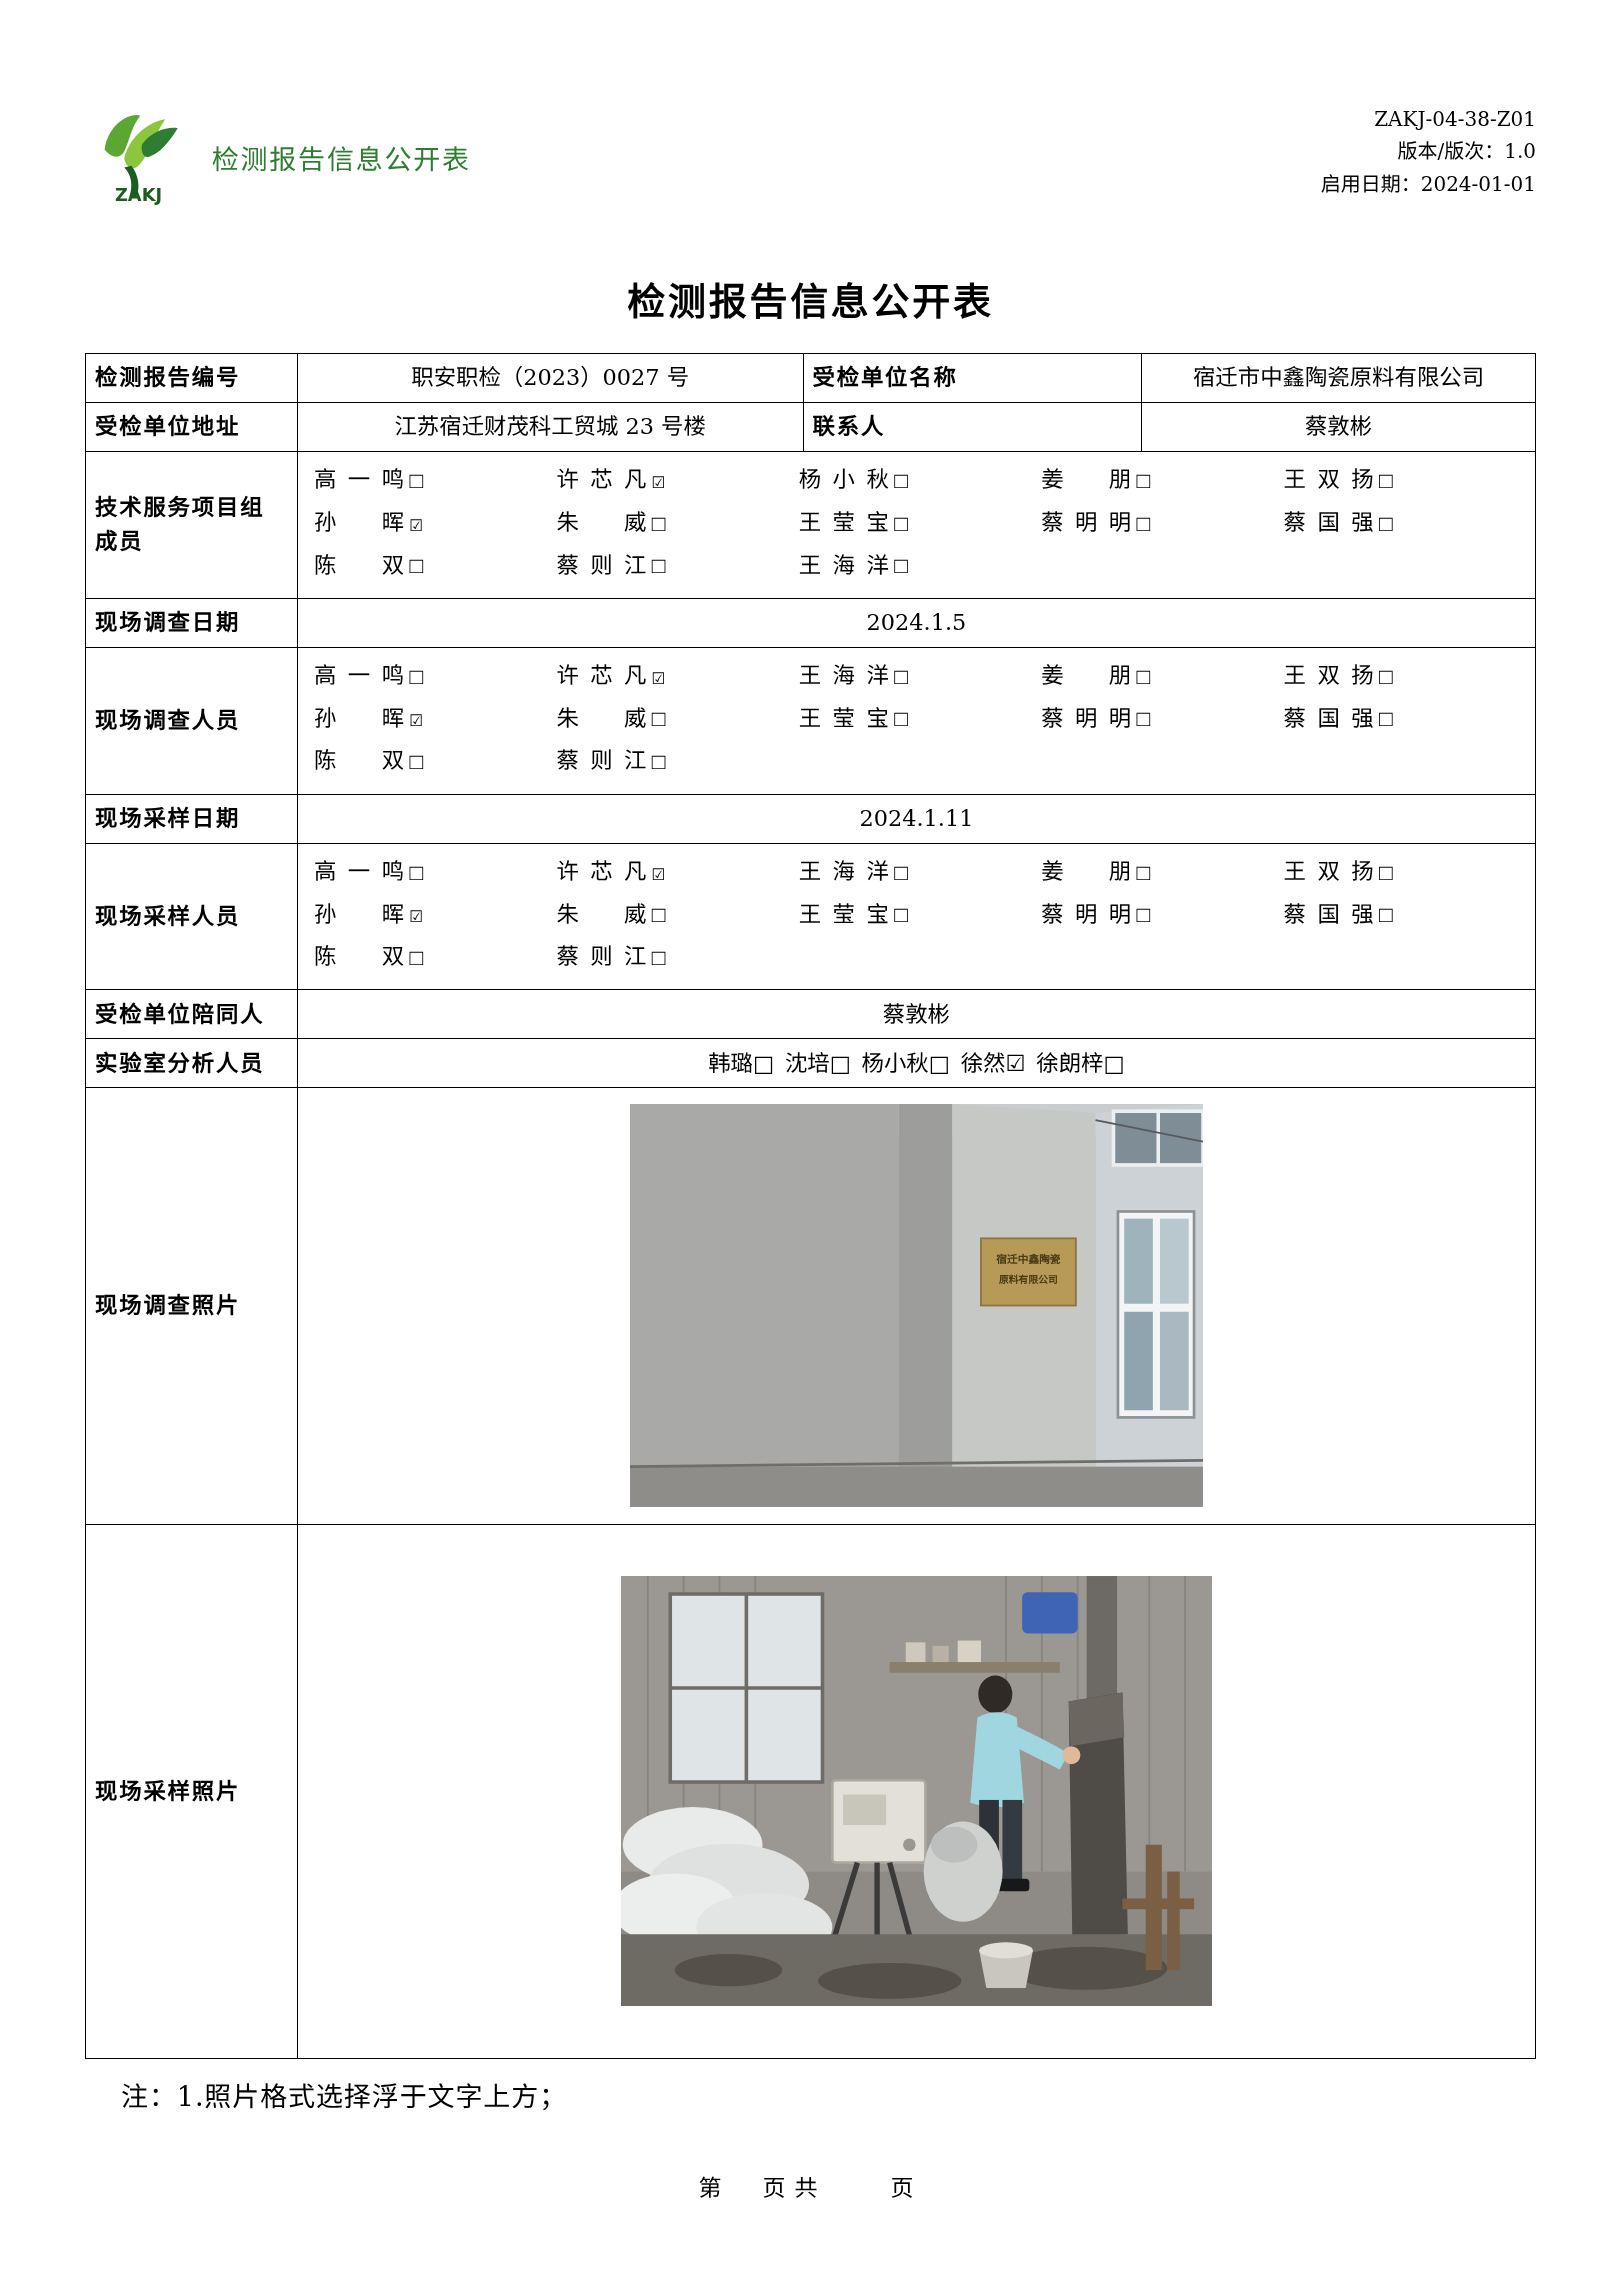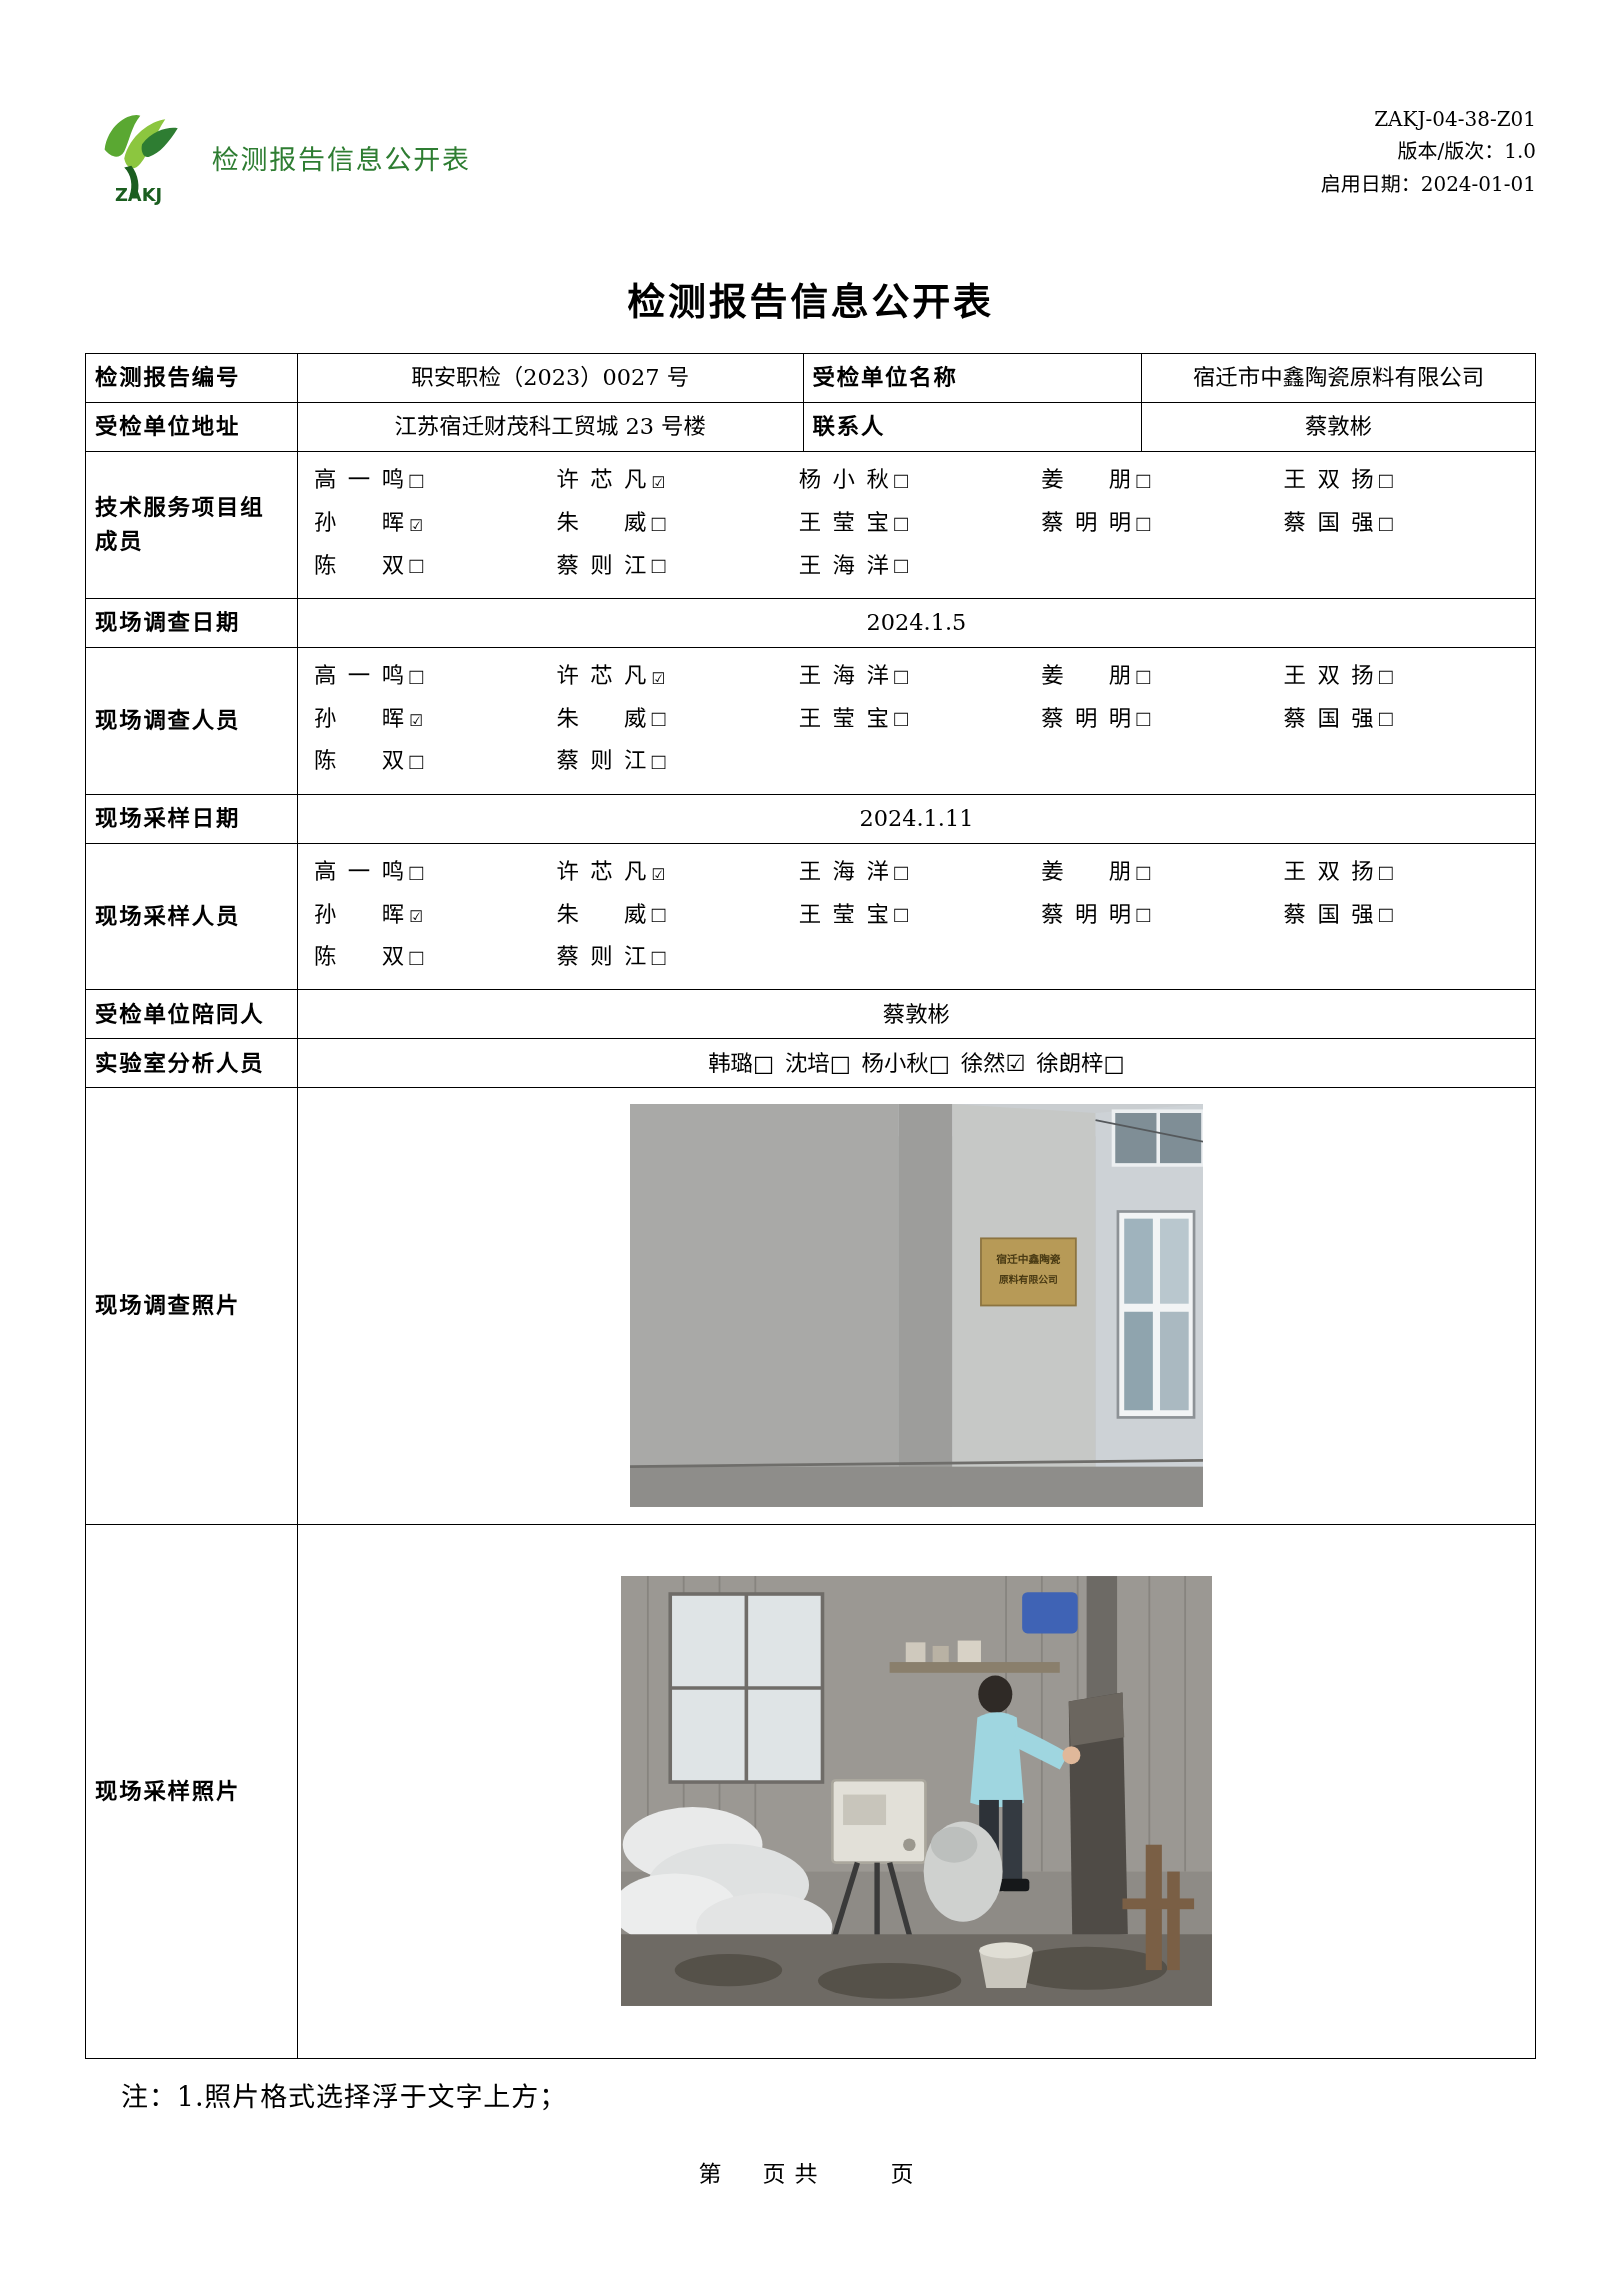--- a/index.html
+++ b/index.html
@@ -149,21 +149,21 @@
     margin-top: 16px;
     font-size: 27px;
     padding-left: 36px;
     letter-spacing: 0.9px;
   }
 
   .footer {
     position: absolute;
     left: 0;
     right: 0;
-    bottom: 104px;
+    bottom: 90px;
     text-align: center;
     font-size: 23px;
     letter-spacing: 9px;
   }
 </style>
 </head>
 <body>
 
 <div class="page">
 

